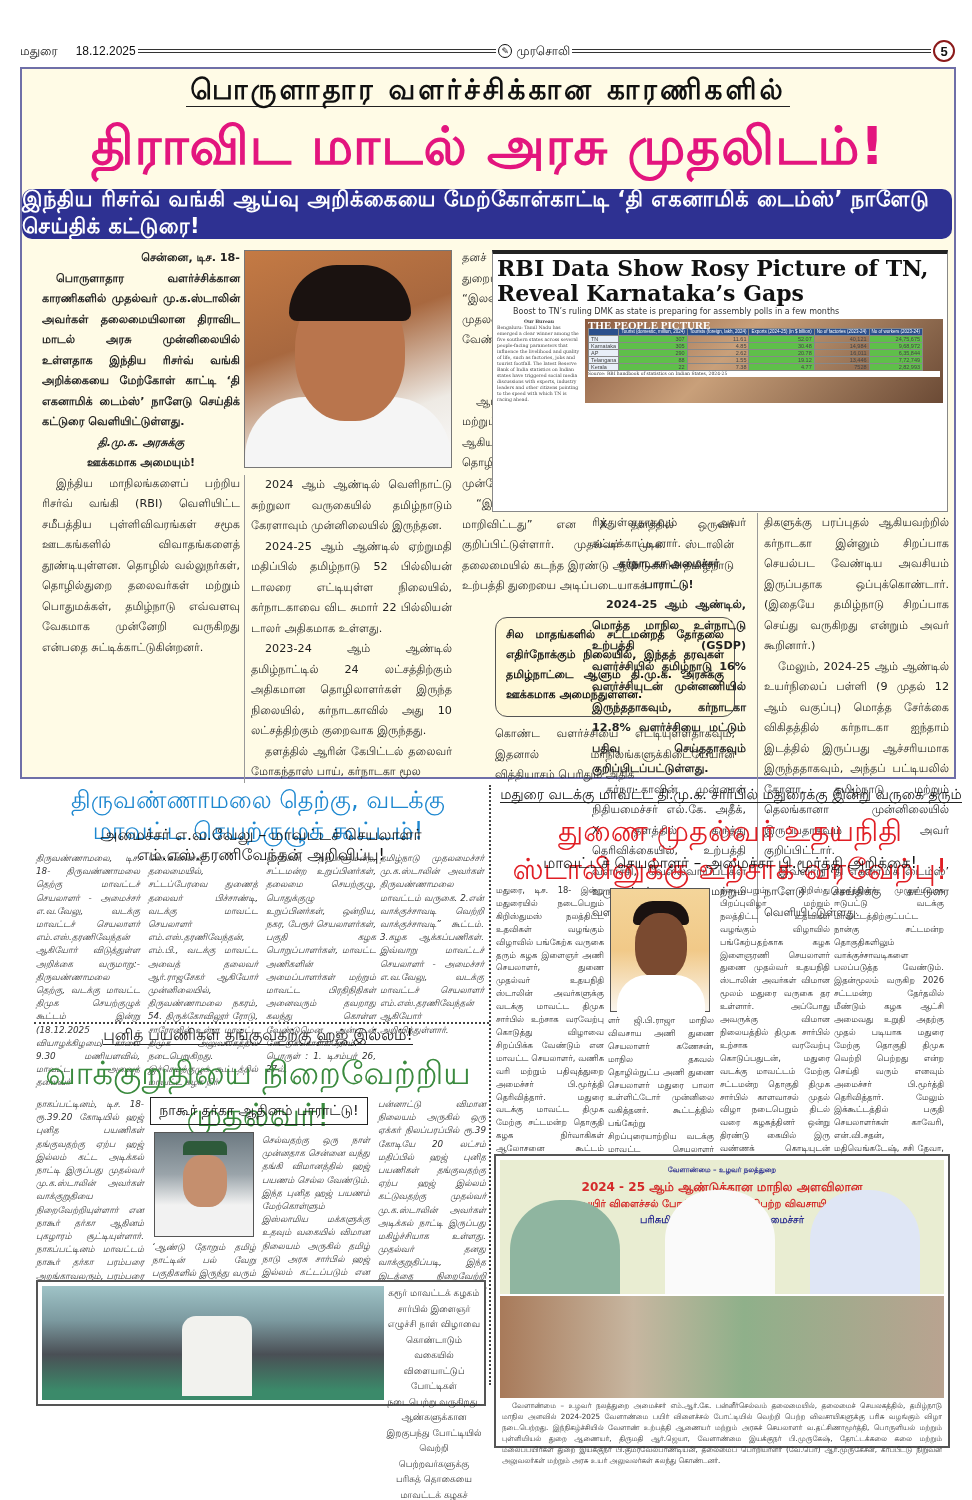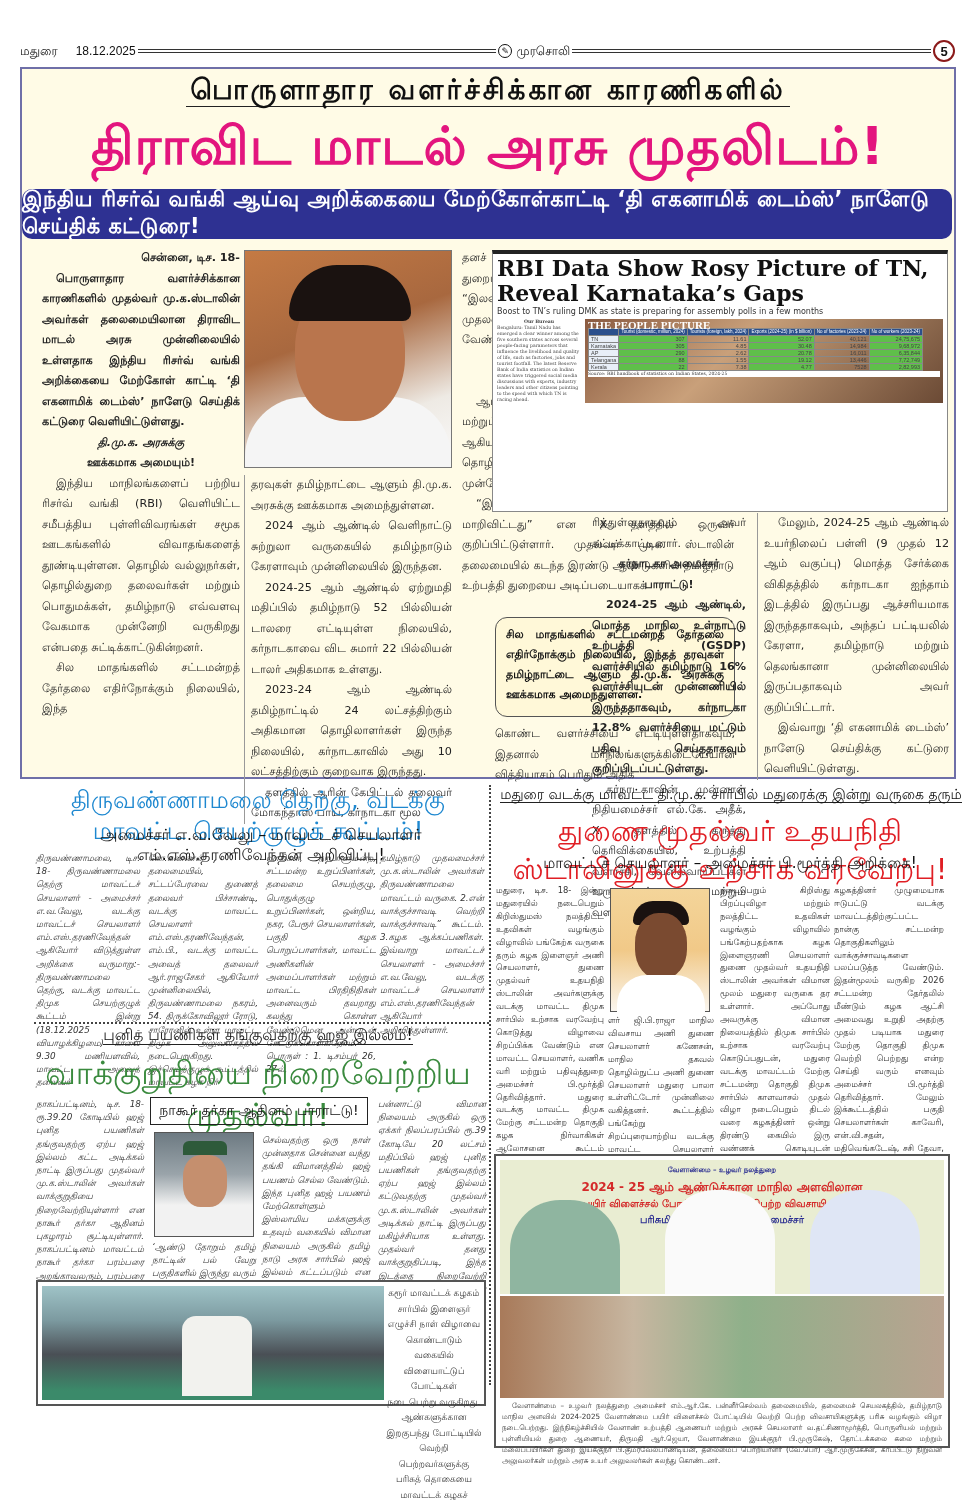--- a/index.html
+++ b/index.html
@@ -20,21 +20,21 @@
 .col .bold p,.boldtxt{font-weight:bold}
 .sub{text-align:center;font-weight:bold;font-size:11px}
 .vrule{border-left:1px solid #999}
 .photo-stalin{left:244px;top:250px;width:208px;height:218px;background:linear-gradient(160deg,#c47a44 0%,#a8683f 40%,#eeeae4 75%,#fafafa 100%);border:1px solid #777}
 .face{position:absolute;left:50px;top:30px;width:110px;height:140px;border-radius:48% 48% 45% 45%;background:#b9754d}
 .hair{position:absolute;left:44px;top:14px;width:122px;height:56px;border-radius:60px 60px 10px 10px;background:#1a1210}
 .shirt{position:absolute;left:0;bottom:0;width:100%;height:70px;background:#f5f5f5;border-radius:60px 60px 0 0}
 .pullquote{left:495px;top:617px;width:240px;height:100px;border:1.5px solid #555;border-radius:12px;background:#fff8d8;padding:7px 10px;font-size:11px;line-height:20px;font-weight:bold;text-align:justify}
 .et-box{left:740px;top:250px;width:210px;height:260px;background:#fff;border:1px solid #888;border-top:4px solid #222}
 .et-title{font-family:"DejaVu Serif",serif;font-weight:bold;font-size:22px;line-height:25px;color:#111;padding:2px 4px 0 4px}
-.et-sub{font-size:8px;color:#333;padding:1px 4px}
+.et-sub{font-size:8px;color:#333;padding:1px 20px}
 .et-body{display:flex;gap:4px;padding:2px 4px;font-family:"DejaVu Serif",serif;font-size:4.6px;line-height:6px;color:#444}
 .et-table{font-family:"Liberation Sans",sans-serif;font-size:5.5px;border-collapse:collapse}
 .et-table td,.et-table th{border:1px solid #888;padding:0 2px;text-align:right}
 .et-table th{background:#2b4f8c;color:#fff;font-weight:normal;font-size:4.5px}
 .et-table td.g{background:#5fbf4a}
 .et-table td.s{text-align:left;background:#e8eef7}
 .dashv{border-left:2px dotted #444}
 .sec-h{font-weight:400;text-align:center}
 .ital{font-style:italic}
 .small{font-size:8.8px;line-height:13.2px;text-align:justify;color:#333}
@@ -60,31 +60,29 @@
 <div class="abs kicker"><span>பொருளாதார வளர்ச்சிக்கான காரணிகளில்</span></div>
 <div class="abs headline">திராவிட மாடல் அரசு முதலிடம்!</div>
 <div class="abs bluebar">இந்திய ரிசர்வ் வங்கி ஆய்வு அறிக்கையை மேற்கோள்காட்டி ‘தி எகனாமிக் டைம்ஸ்’ நாளேடு செய்திக் கட்டுரை!</div>
 
 <div class="abs col" style="left:42px;top:248px;width:198px">
   <div style="text-align:right;font-weight:bold">சென்னை, டிச. 18-</div>
   <p class="boldtxt">பொருளாதார வளர்ச்சிக்கான காரணிகளில் முதல்வர் மு.க.ஸ்டாலின் அவர்கள் தலைமையிலான திராவிட மாடல் அரசு முன்னிலையில் உள்ளதாக இந்திய ரிசர்வ் வங்கி அறிக்கையை மேற்கோள் காட்டி ‘தி எகனாமிக் டைம்ஸ்’ நாளேடு செய்திக் கட்டுரை வெளியிட்டுள்ளது.</p>
   <div class="sub" style="font-style:italic">தி.மு.க. அரசுக்கு</div>
   <div class="sub">ஊக்கமாக அமையும்!</div>
   <p>இந்திய மாநிலங்களைப் பற்றிய ரிசர்வ் வங்கி (RBI) வெளியிட்ட சமீபத்திய புள்ளிவிவரங்கள் சமூக ஊடகங்களில் விவாதங்களைத் தூண்டியுள்ளன. தொழில் வல்லுநர்கள், தொழில்துறை தலைவர்கள் மற்றும் பொதுமக்கள், தமிழ்நாடு எவ்வளவு வேகமாக முன்னேறி வருகிறது என்பதை சுட்டிக்காட்டுகின்றனர்.</p>
-  <p>சில மாதங்களில் சட்டமன்றத் தேர்தலை எதிர்நோக்கும் நிலையில், இந்த</p>
 </div>
 
 <div class="abs photo-stalin">
   <div class="shirt"></div>
   <div class="face"></div>
   <div class="hair"></div>
 </div>
 
 <div class="abs col vrule" style="left:244px;top:475px;width:208px;padding-left:6px">
-  <p style="text-indent:0">தரவுகள் தமிழ்நாட்டை ஆளும் தி.மு.க. அரசுக்கு ஊக்கமாக அமைந்துள்ளன.</p>
   <p>2024 ஆம் ஆண்டில் வெளிநாட்டு சுற்றுலா வருகையில் தமிழ்நாடும் கேரளாவும் முன்னிலையில் இருந்தன.</p>
   <p>2024-25 ஆம் ஆண்டில் ஏற்றுமதி மதிப்பில் தமிழ்நாடு 52 பில்லியன் டாலரை எட்டியுள்ள நிலையில், கர்நாடகாவை விட சுமார் 22 பில்லியன் டாலர் அதிகமாக உள்ளது.</p>
   <p>2023-24 ஆம் ஆண்டில் தமிழ்நாட்டில் 24 லட்சத்திற்கும் அதிகமான தொழிலாளர்கள் இருந்த நிலையில், கர்நாடகாவில் அது 10 லட்சத்திற்கும் குறைவாக இருந்தது.</p>
   <p>தளத்தில் ஆரின் கேபிட்டல் தலைவர் மோகந்தாஸ் பாய், கர்நாடகா மூல</p>
 </div>
 
 <div class="abs col" style="left:462px;top:248px;width:272px">
   <p style="text-indent:0">தனச் செலவினங்களை அதிகரித்து, உற்பத்தித் துறையில் முதலீடுகளை ஈர்க்க வேண்டும் என்றும், “இலவசங்கள்” சார்ந்த திட்டங்களில் இருந்து விலகி முதலமைச்சர் சித்தராமையா கவனம் செலுத்த வேண்டும் என்றும் கூறினார்.</p>
   <div class="sub">வேகமாக முன்னேறும்</div>
   <div class="sub">தமிழ்நாடு!</div>
@@ -173,20 +171,21 @@
 
 <div class="abs col" style="left:592px;top:513px;width:154px">
   <p style="text-indent:0">ரித்துள்ளதாகவும் அவர் சுட்டிக்காட்டினார்.</p>
   <div class="sub">கர்நாடகா அமைச்சர்</div>
   <div class="sub">பாராட்டு!</div>
   <p class="boldtxt">2024-25 ஆம் ஆண்டில், மொத்த மாநில உள்நாட்டு உற்பத்தி (GSDP) வளர்ச்சியில் தமிழ்நாடு 16% வளர்ச்சியுடன் முன்னணியில் இருந்ததாகவும், கர்நாடகா 12.8% வளர்ச்சியை மட்டும் பதிவு செய்ததாகவும் குறிப்பிடப்பட்டுள்ளது.</p>
   <p>கர்நாடகாவின் முன்னாள் நிதியமைச்சர் எல்.கே. அதீக், X தளத்தில் கருத்து தெரிவிக்கையில், உற்பத்தி வளர்ச்சி, வேலைவாய்ப்புகள் உருவாக்கம் மற்றும் வளர்ச்சியை பல பகு</p>
 </div>
 
 <div class="abs col vrule" style="left:757px;top:513px;width:192px;padding-left:6px">
+  <p style="text-indent:0">திகளுக்கு பரப்புதல் ஆகியவற்றில் கர்நாடகா இன்னும் சிறப்பாக செயல்பட வேண்டிய அவசியம் இருப்பதாக ஒப்புக்கொண்டார். (இதையே தமிழ்நாடு சிறப்பாக செய்து வருகிறது என்றும் அவர் கூறினார்.)</p>
   <p>மேலும், 2024-25 ஆம் ஆண்டில் உயர்நிலைப் பள்ளி (9 முதல் 12 ஆம் வகுப்பு) மொத்த சேர்க்கை விகிதத்தில் கர்நாடகா ஐந்தாம் இடத்தில் இருப்பது ஆச்சரியமாக இருந்ததாகவும், அந்தப் பட்டியலில் கேரளா, தமிழ்நாடு மற்றும் தெலங்கானா முன்னிலையில் இருப்பதாகவும் அவர் குறிப்பிட்டார்.</p>
   <p>இவ்வாறு ‘தி எகனாமிக் டைம்ஸ்’ நாளேடு செய்திக்கு கட்டுரை வெளியிட்டுள்ளது.</p>
 </div>
 
 <div class="abs dashv" style="left:489px;top:785px;height:600px"></div>
 
 <div class="abs sec-h" style="left:30px;top:786px;width:456px;font-size:24px;color:#1e88d0">திருவண்ணாமலை தெற்கு, வடக்கு மாவட்ட செயற்குழுக் கூட்டம்!</div>
 <div class="abs sec-h" style="left:36px;top:826px;width:450px;font-size:15.5px">அமைச்சர் எ.வ.வேலு – மாவட்டச் செயலாளர் எம்.எஸ்.தரணிவேந்தன் அறிவிப்பு!</div>
 <div class="abs small ital" style="left:36px;top:852px;width:104px">திருவண்ணாமலை, டிச. 18- திருவண்ணாமலை தெற்கு மாவட்டச் செயலாளர் - அமைச்சர் எ.வ.வேலு, வடக்கு மாவட்டச் செயலாளர் எம்.எஸ்.தரணிவேந்தன் ஆகியோர் விடுத்துள்ள அறிக்கை வருமாறு:- திருவண்ணாமலை தெற்கு, வடக்கு மாவட்ட திமுக செயற்குழுக் கூட்டம் இன்று (18.12.2025 - வியாழக்கிழமை) காலை 9.30 மணியளவில், மாவட்ட அவைத் தலைவர்</div>
 <div class="abs small ital" style="left:148px;top:852px;width:110px">கோ.கண்ணன் தலைமையில், சட்டப்பேரவை துணைத் தலைவர் பிச்சாண்டி, வடக்கு மாவட்ட செயலாளர் எம்.எஸ்.தரணிவேந்தன், எம்.பி., வடக்கு மாவட்ட அவைத் தலைவர் ஆர்.ராஜசேகர் ஆகியோர் முன்னிலையில், திருவண்ணாமலை நகரம், 54. திருக்கோவிலூர் ரோடு, சாரோனில் உள்ள மாவட்ட திமுக அலுவலகத்தில் நடைபெறுகிறது. இச்செயற்குழுக் கூட்டத்தில் மாவட்ட கழக நிர்</div>

